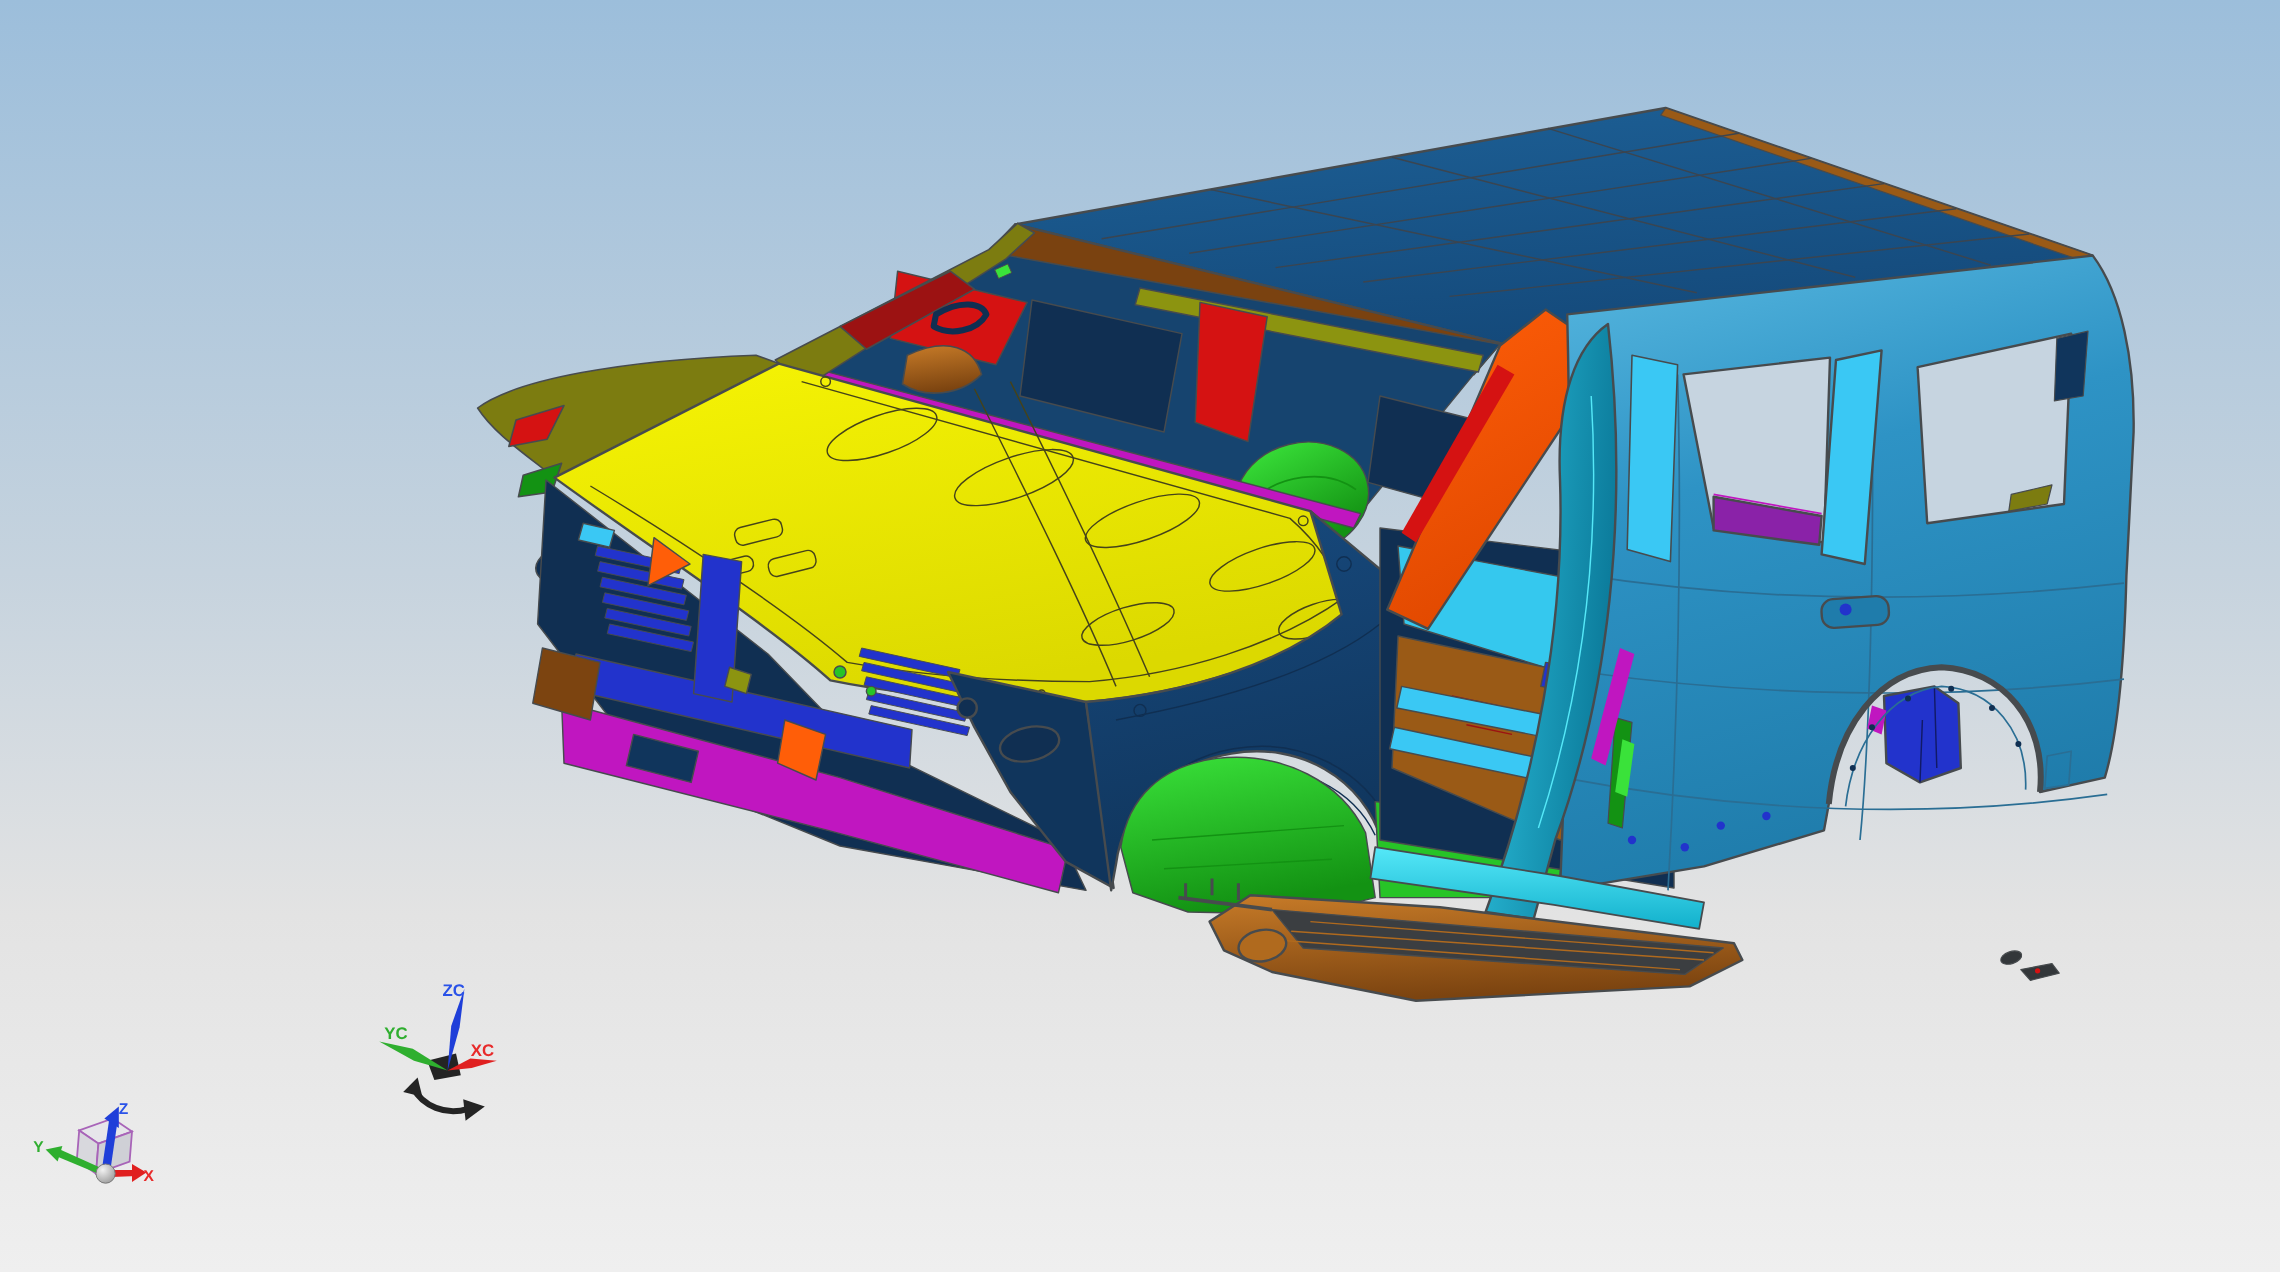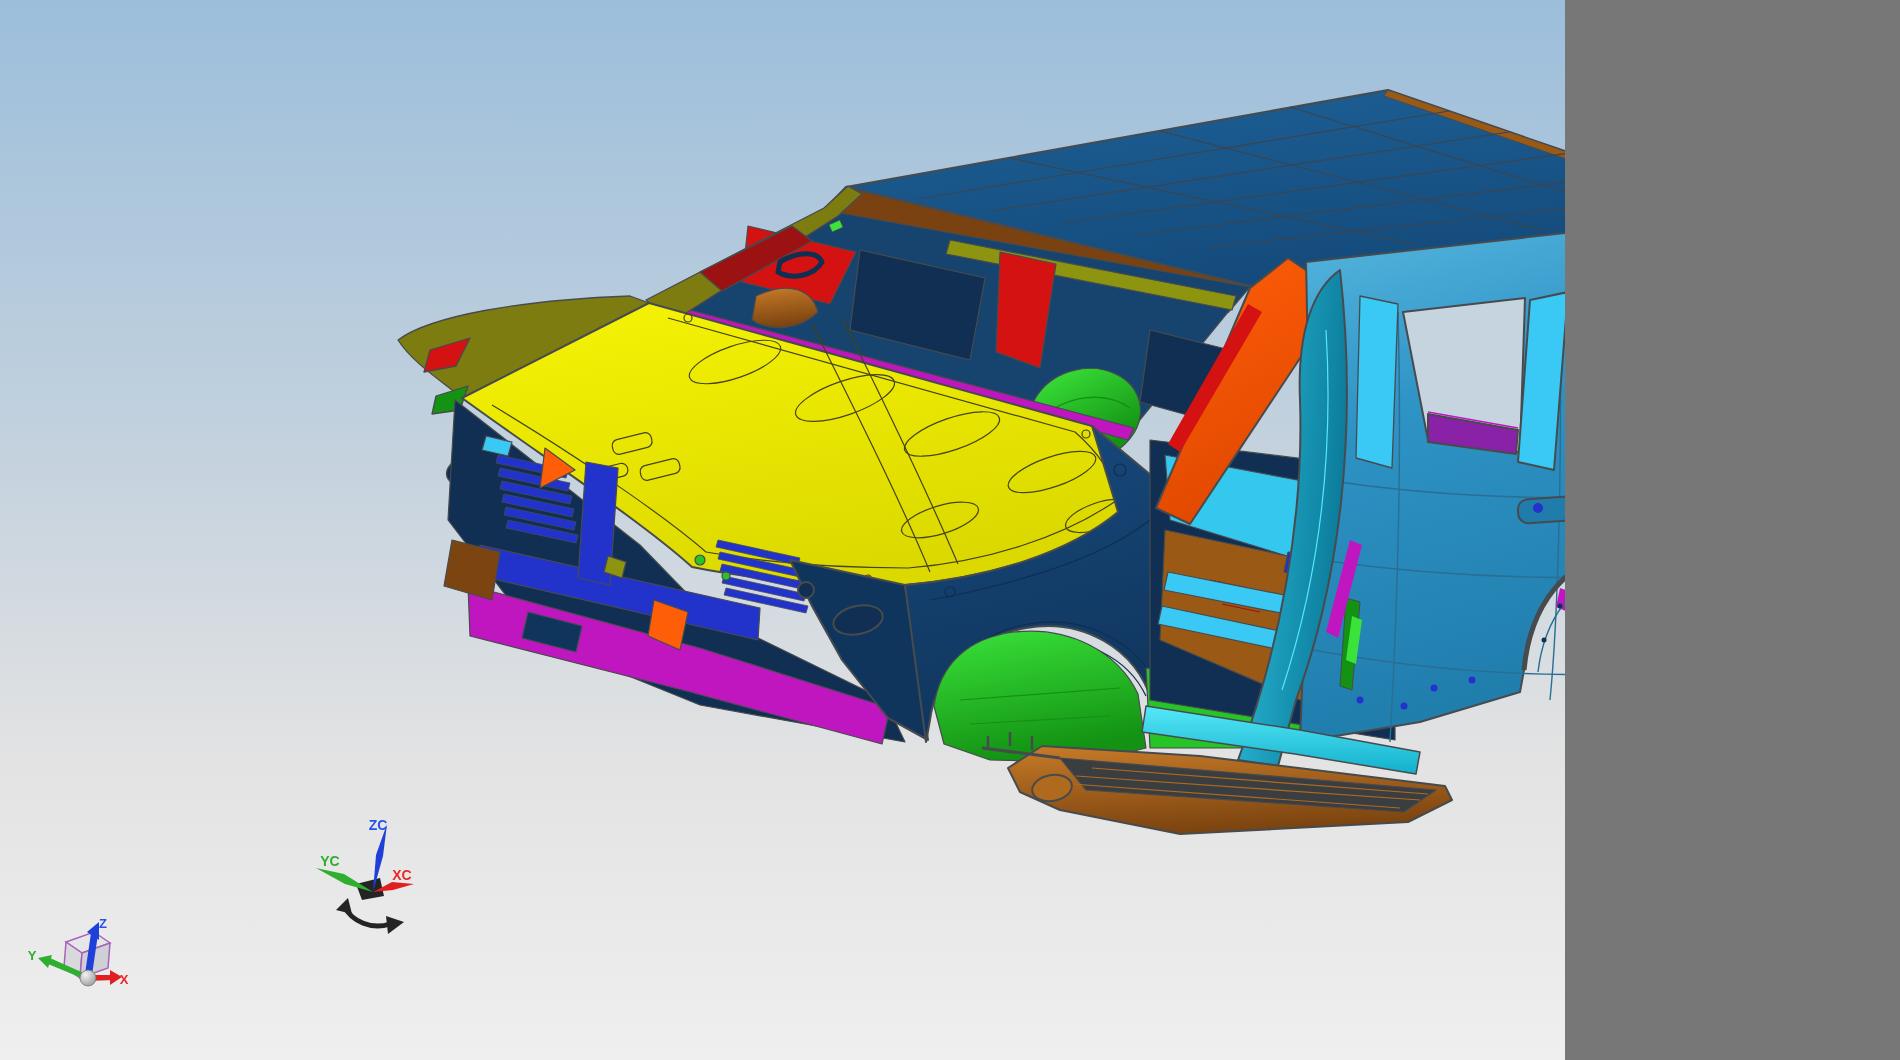--- a/index.html
+++ b/index.html
@@ -1,16 +1,16 @@
 <!DOCTYPE html>
 <html><head>
 <meta charset="utf-8">
 <style>
   html,body{margin:0;padding:0;background:#777;}
-  .viewport{position:relative;width:1565px;height:1060px;overflow:hidden;font-family:"Liberation Sans",sans-serif;}
+  .viewport{position:relative;width:1900px;height:1060px;overflow:hidden;font-family:"Liberation Sans",sans-serif;}
   .viewport svg{position:absolute;left:0;top:0;}
   .axis-label{font-family:"Liberation Sans",sans-serif;font-size:14px;font-weight:bold;}
   .axis-label-small{font-family:"Liberation Sans",sans-serif;font-size:13px;font-weight:bold;}
   .panel-edge{stroke-width:2;stroke-linejoin:round;}
   .thin-line{fill:none;stroke-width:1.2;}
   .detail-line{fill:none;stroke-width:1.4;}
 </style>
 </head>
 <body>
 

